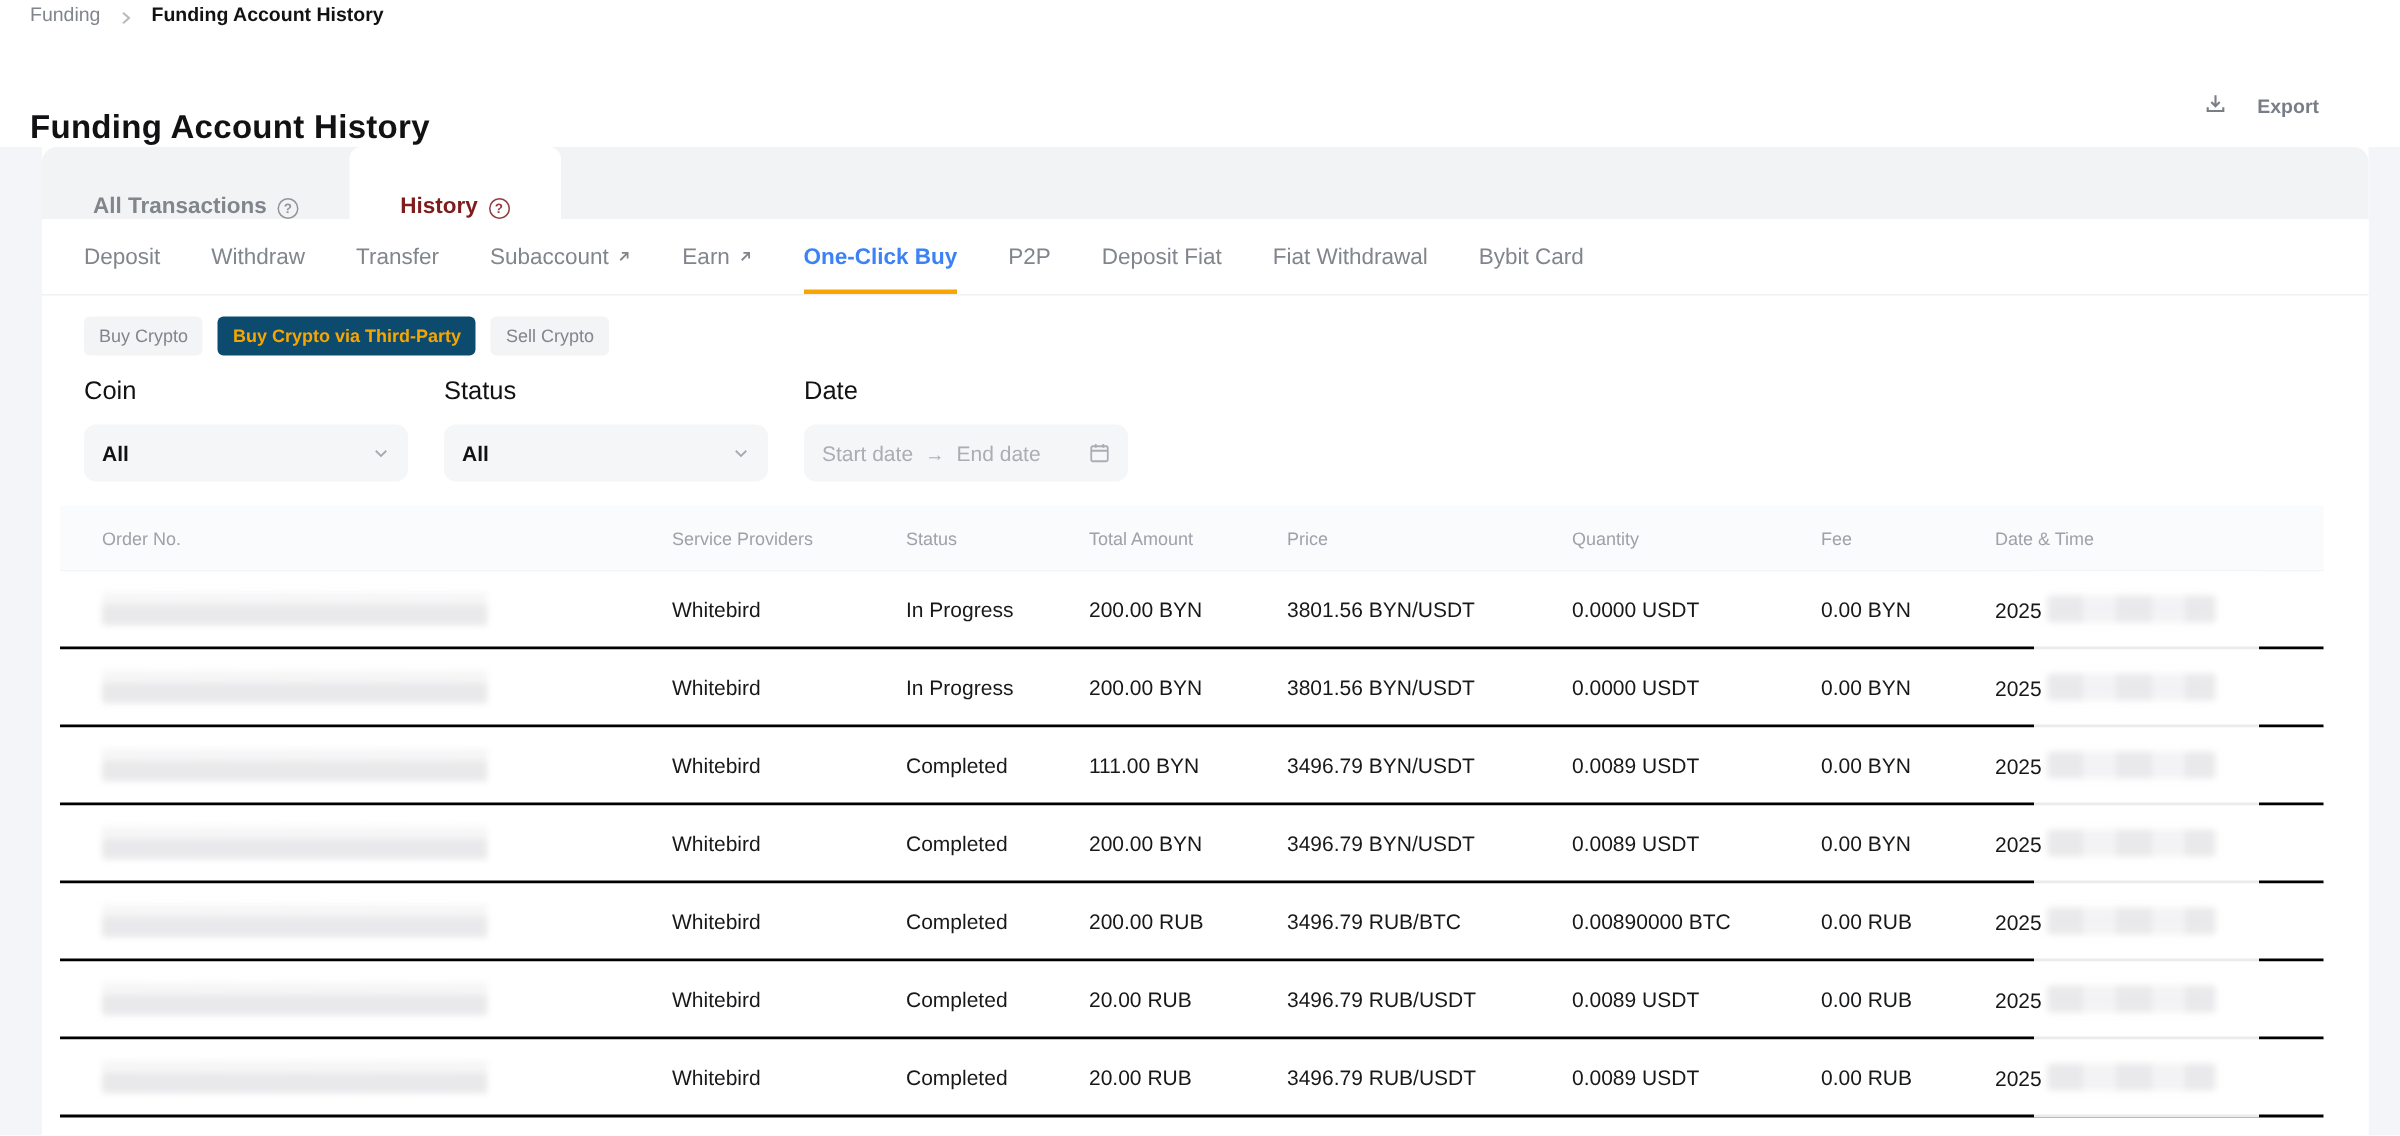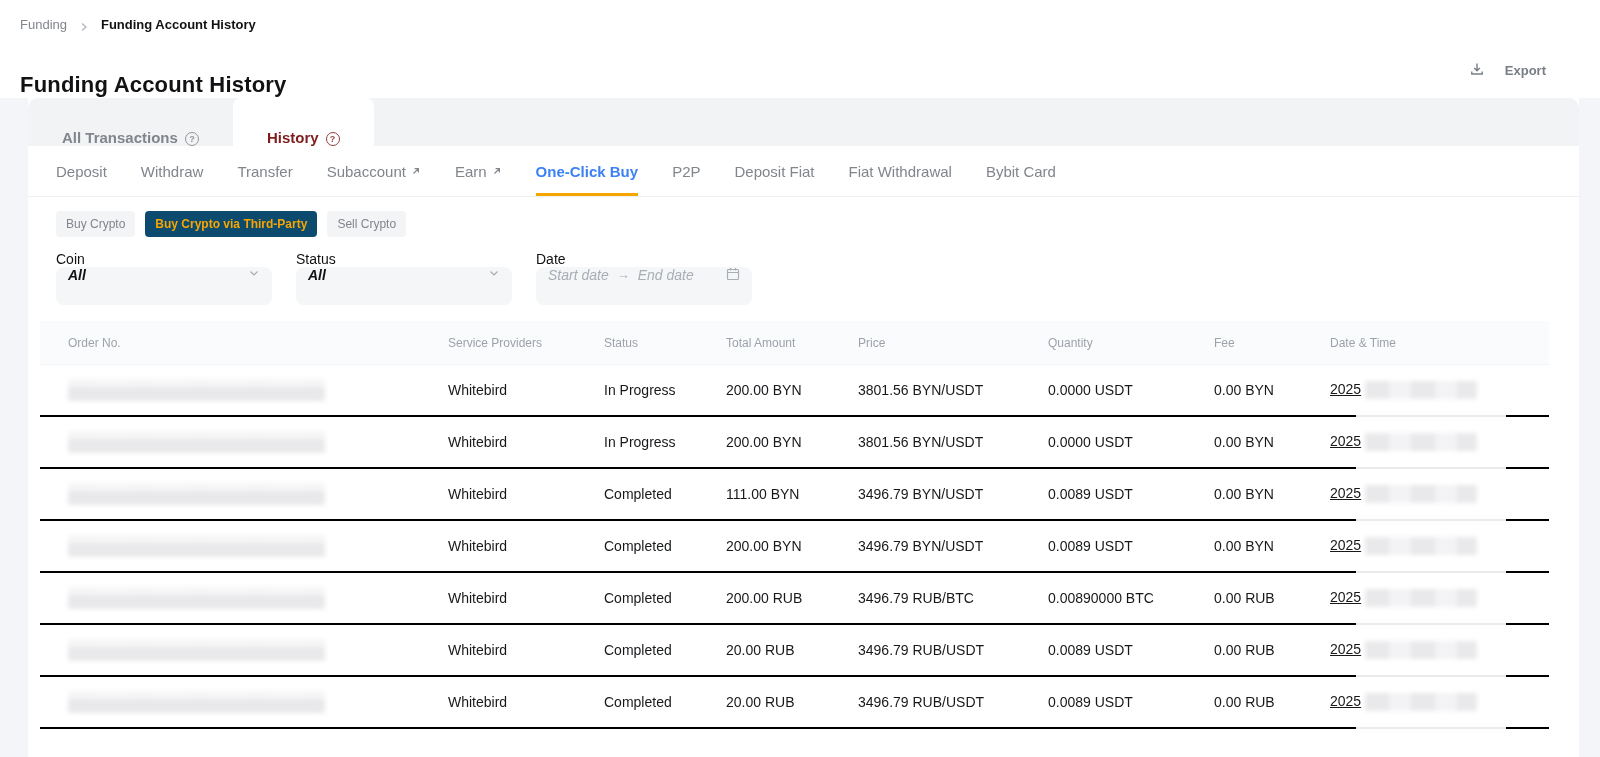--- a/index.html
+++ b/index.html
@@ -6,21 +6,21 @@
   html,body { margin:0; padding:0; }
   body {
     width:1600px; height:757px; position:relative; overflow:hidden;
     background:#ffffff; font-family:"Liberation Sans", sans-serif; color:#121214;
   }
   .side-strip { position:absolute; top:98px; bottom:0; background:#f4f5f8; }
   .side-strip.left { left:0; width:28px; }
   .side-strip.right { left:1579px; right:0; }
 
   
-  .breadcrumb { position:absolute; top:17px; left:20px; display:flex; align-items:flex-end; gap:12px; font-size:13px; }
+  .breadcrumb { position:absolute; top:2px; left:20px; display:flex; align-items:flex-end; gap:12px; font-size:13px; }
   .crumb-root { color:#81858c; }
   .crumb-sep { color:#b7bac1; display:flex; align-items:center; }
   .crumb-current { color:#121214; font-weight:600; }
   .page-title { position:absolute; top:57px; left:20px; font-size:22px; font-weight:700; letter-spacing:.2px; }
   .export-btn { position:absolute; top:62px; right:54px; display:flex; align-items:center; gap:21px;
     font-size:13px; font-weight:700; color:#787d86; cursor:pointer; }
   .export-btn svg { stroke:#787d86; }
 
   
   .tabbar { position:absolute; left:28px; top:98px; width:1551px; height:48px;
@@ -43,43 +43,43 @@
   .ext-icon svg { stroke:#81858c; display:block; }
 
   
   .pills { display:flex; gap:10px; padding:14px 0 0 28px; }
   .pill { font-size:12px; color:#81858c; background:#f3f4f6; border-radius:4px;
     padding:7px 10px; cursor:pointer; line-height:1; }
   .pill.active { background:#0c4a6e; color:#f7a600; font-weight:700; }
 
   
   .filters { display:flex; gap:24px; padding:14px 0 0 28px; }
-  .filter-label { font-size:14px; color:#121214; margin-bottom:0; }
+  .filter-label { font-size:17px; color:#121214; margin-bottom:12px; }
   .field { width:216px; height:38px; background:#f5f6f8; border-radius:8px;
-    display:flex; align-items:flex-start; padding:0 12px; font-size:14px; cursor:pointer;font-style:italic; }
+    display:flex; align-items:center; padding:0 12px; font-size:14px; cursor:pointer; }
   .select-value { flex:1; font-weight:600; color:#121214; }
   .chevron svg { stroke:#a6abb3; display:block; }
   .date-field { color:#a9adb4; gap:8px; }
   .date-ph { white-space:nowrap; }
   .date-arrow { color:#a9adb4; font-size:13px; }
   .cal-icon { margin-left:auto; display:flex; }
   .cal-icon svg { stroke:#a9adb4; display:block; }
 
   
   .table { margin:16px 30px 0 12px; position:relative; }
   .thead, .trow { display:grid; grid-template-columns:408px 156px 122px 132px 190px 166px 116px 1fr; align-items:center; }
   .thead { height:44px; background:#fafbfc; color:#9da2aa; font-size:12px; border-bottom:1px solid #f3f4f6; }
   .thead > div:first-child, .trow > div:first-child { padding-left:28px; }
   .trow { height:52px; font-size:14px; font-weight:500; color:#17181a; border-bottom:2px solid #000000; background:#fff; }
   .blur-order { display:block; width:257px; height:22px; border-radius:2px;
     background:
       linear-gradient(180deg, rgba(247,247,248,.9) 0 38%, rgba(233,233,235,.95) 38% 100%),
       repeating-linear-gradient(90deg,#e9e9eb 0 30px,#f1f1f3 30px 58px);
     filter:blur(2px); }
-  .col-date { display:flex; align-items:flex-start; position:relative; z-index:2;text-decoration:underline; }
+  .col-date { display:flex; align-items:flex-end; position:relative; z-index:2; }
   .blur-date { width:112px; height:18px; margin-left:4px; border-radius:2px;
     background:repeating-linear-gradient(90deg,#e9e9eb 0 24px,#f3f3f5 24px 46px);
     filter:blur(2px); }
   .date-band { position:absolute; top:44px; bottom:0; left:1316px; width:150px;
     background:rgba(255,255,255,0.92); z-index:1; pointer-events:none; }
 </style>
 </head>
 <body>
 
 <div class="side-strip left"></div>

